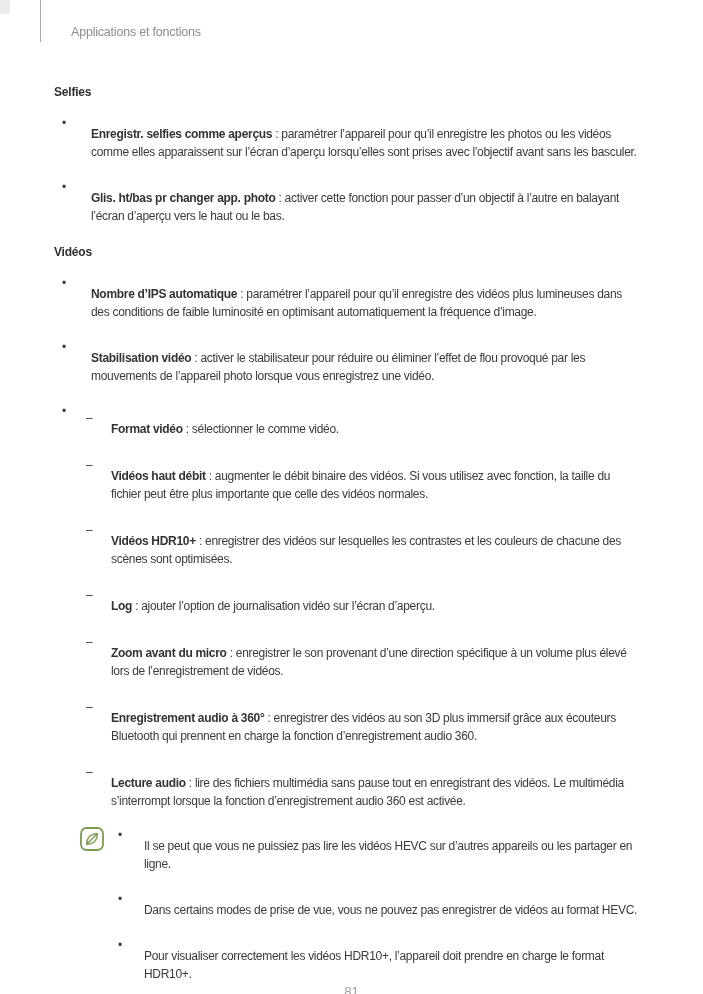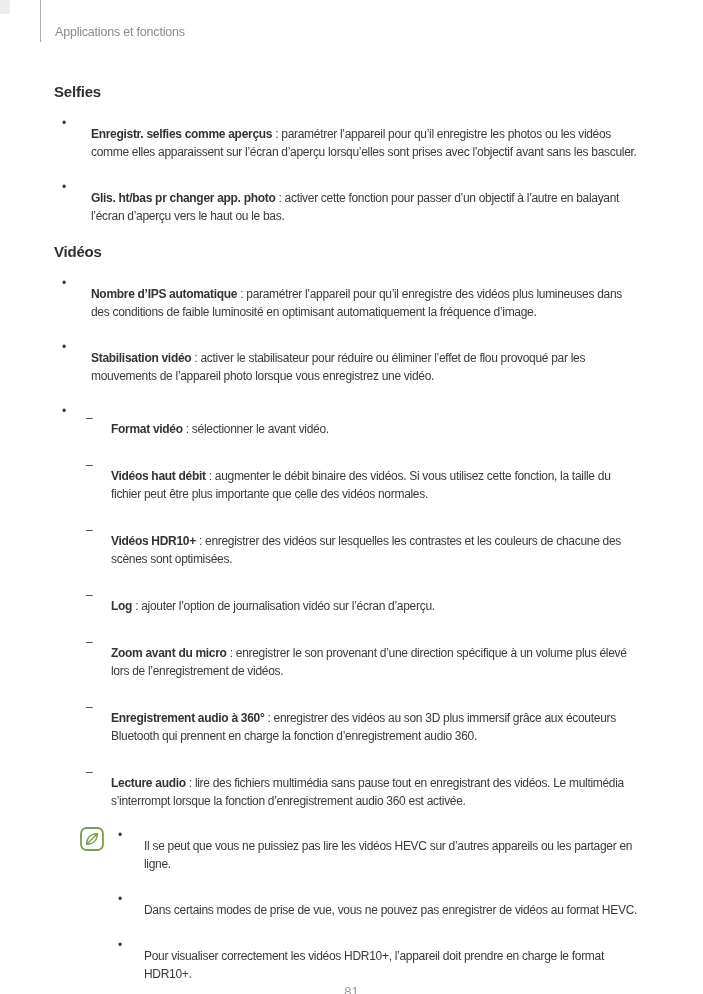--- a/index.html
+++ b/index.html
@@ -15,30 +15,30 @@
     position: absolute; left: 0; top: 0;
     width: 10px; height: 14px;
     background: #ececec;
   }
   .vline {
     position: absolute; left: 40px; top: 0;
     width: 1px; height: 42px;
     background: #a9a9a9;
   }
   .chapter {
-    position: absolute; left: 55px; top: 25px;
+    position: absolute; left: 71px; top: 25px;
     font-size: 12.5px; color: #8c8c8c; letter-spacing: -0.2px;
   }
   main {
     position: absolute; left: 54px; top: 84px;
     width: 595px;
     font-size: 12px; line-height: 18px; letter-spacing: -0.3px;
   }
   h2 {
-    font-size: 15px; font-weight: 700; color: #2f2f2f;
+    font-size: 12px; font-weight: 700; color: #2f2f2f;
     line-height: 16px; letter-spacing: -0.2px;
     margin: 0 0 14px 0;
   }
   h2.second { margin-top: 8px; }
   ul { list-style: none; margin: 0; padding: 0; }
   li { display: flex; margin-bottom: 6px; }
   .marker {
     flex: none; width: 26px; padding-left: 8px;
     box-sizing: border-box; color: #3a3a3a;
   }
@@ -106,27 +106,27 @@
         <p><b>Stabilisation vidéo</b><span> : activer le stabilisateur pour réduire ou éliminer l’effet de flou provoqué par les mouvements de l’appareil photo lorsque vous enregistrez une vidéo.</span></p>
       </div>
     </li>
     <li>
       <span class="marker">•</span>
       <div class="content">
         <ul class="sub">
           <li>
             <span class="marker">–</span>
             <div class="content">
-              <p><b>Format vidéo</b><span> : sélectionner le avant vidéo.</span></p>
+              <p><b>Format vidéo</b><span> : sélectionner le comme vidéo.</span></p>
             </div>
           </li>
           <li>
             <span class="marker">–</span>
             <div class="content">
-              <p><b>Vidéos haut débit</b><span> : augmenter le débit binaire des vidéos. Si vous utilisez cette fonction, la taille du fichier peut être plus importante que celle des vidéos normales.</span></p>
+              <p><b>Vidéos haut débit</b><span> : augmenter le débit binaire des vidéos. Si vous utilisez avec fonction, la taille du fichier peut être plus importante que celle des vidéos normales.</span></p>
             </div>
           </li>
           <li>
             <span class="marker">–</span>
             <div class="content">
               <p><b>Vidéos HDR10+</b><span> : enregistrer des vidéos sur lesquelles les contrastes et les couleurs de chacune des scènes sont optimisées.</span></p>
             </div>
           </li>
           <li>
             <span class="marker">–</span>

